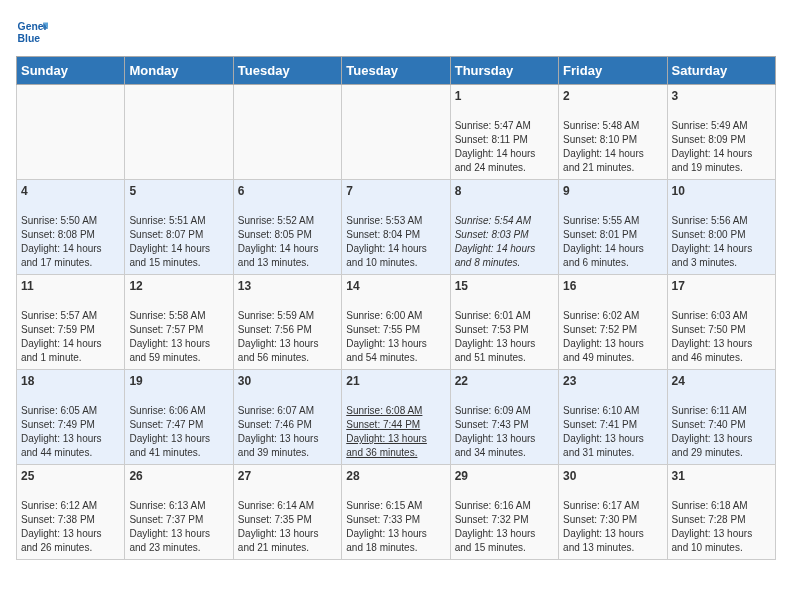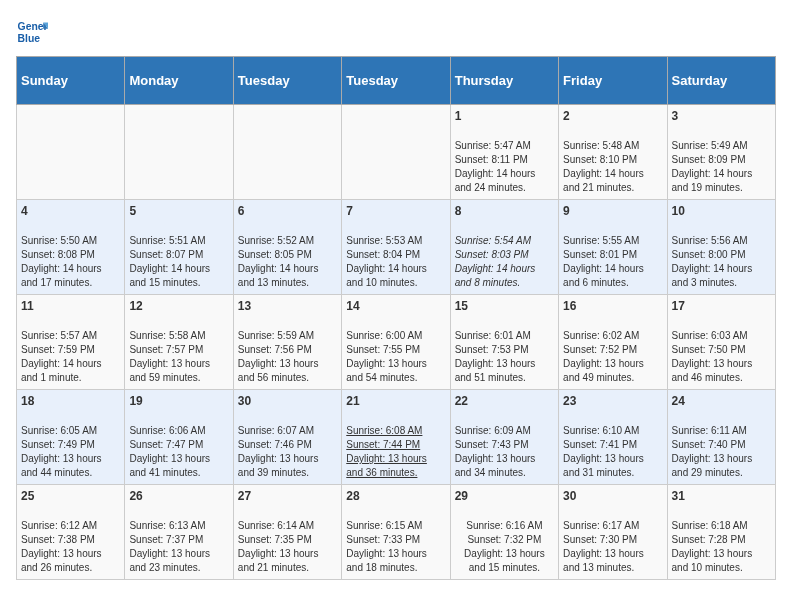--- a/index.html
+++ b/index.html
@@ -40,21 +40,21 @@
     }
     table {
       width: 100%;
       border-collapse: collapse;
       table-layout: fixed;
     }
     thead tr th {
       background-color: #2e75b6;
       color: #fff;
       font-size: 13px;
-      padding: 16px 4px;
+      padding: 6px 4px;
       text-align: left;
       border: 1px solid #aaa;
     }
     tbody tr td {
       border: 1px solid #ccc;
       vertical-align: top;
       padding: 4px;
       font-size: 10.5px;
       color: #333;
       height: 90px;
@@ -315,21 +315,21 @@
         </td>
         <td>
           <div class="day-number">28</div>
           <div class="day-info" style="white-space: pre-line;">Sunrise: 6:15 AM
 Sunset: 7:33 PM
 Daylight: 13 hours
 and 18 minutes.</div>
         </td>
         <td>
           <div class="day-number">29</div>
-          <div class="day-info" style="white-space: pre-line; text-align: center;">Sunrise: 6:16 AM
+          <div class="day-info" style="white-space: pre-line;">Sunrise: 6:16 AM
 Sunset: 7:32 PM
 Daylight: 13 hours
 and 15 minutes.</div>
         </td>
         <td>
           <div class="day-number">30</div>
           <div class="day-info" style="white-space: pre-line;">Sunrise: 6:17 AM
 Sunset: 7:30 PM
 Daylight: 13 hours
 and 13 minutes.</div>

